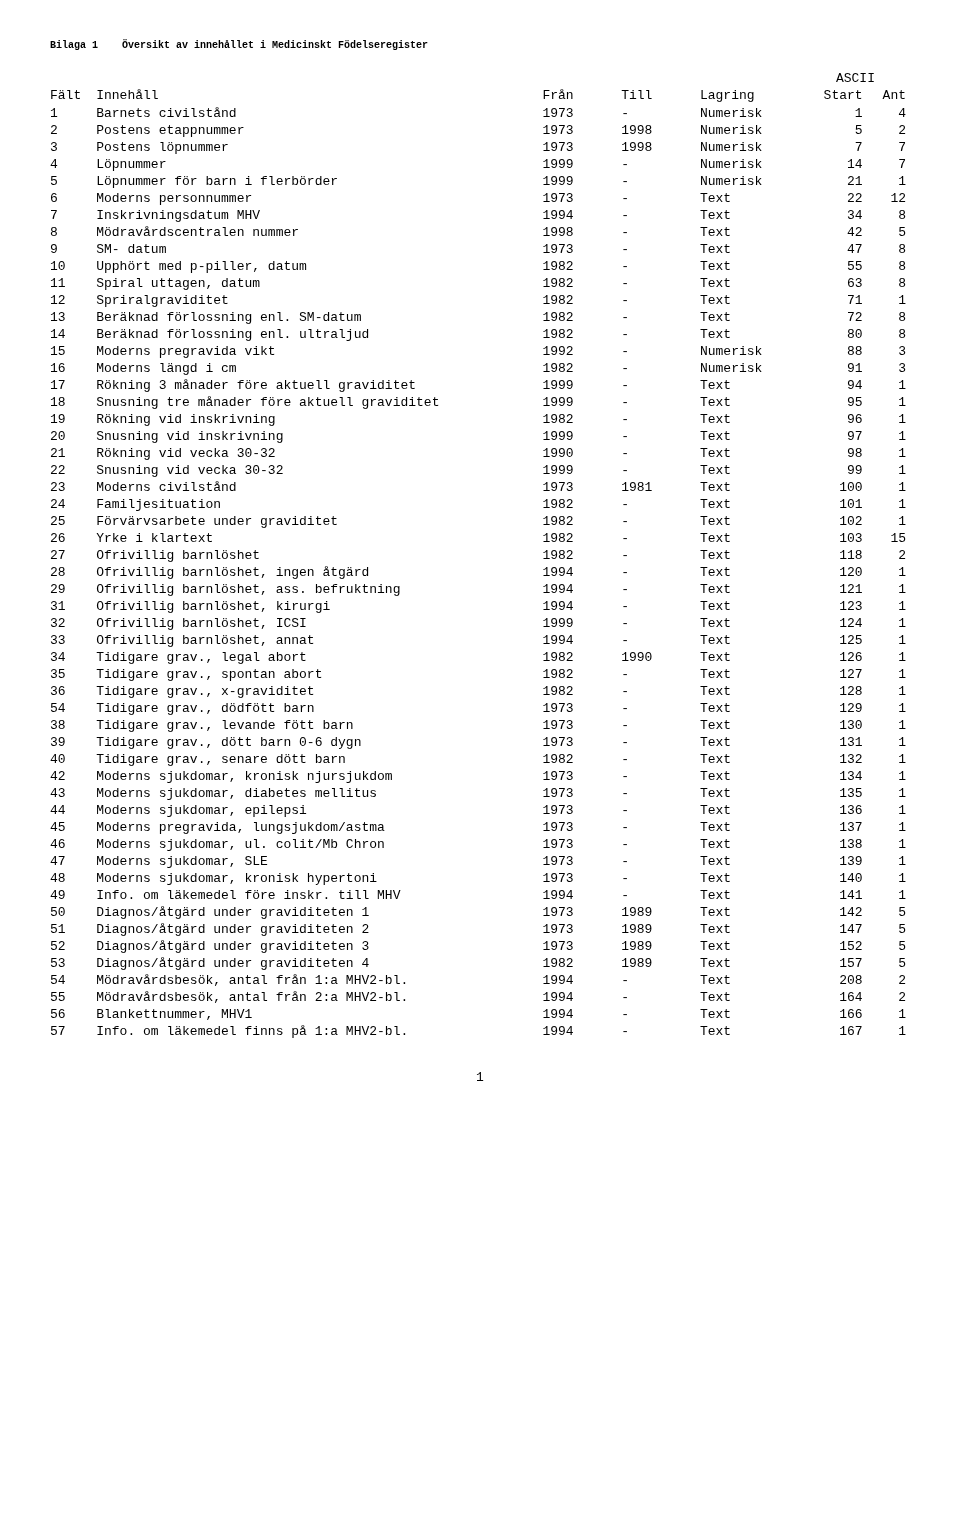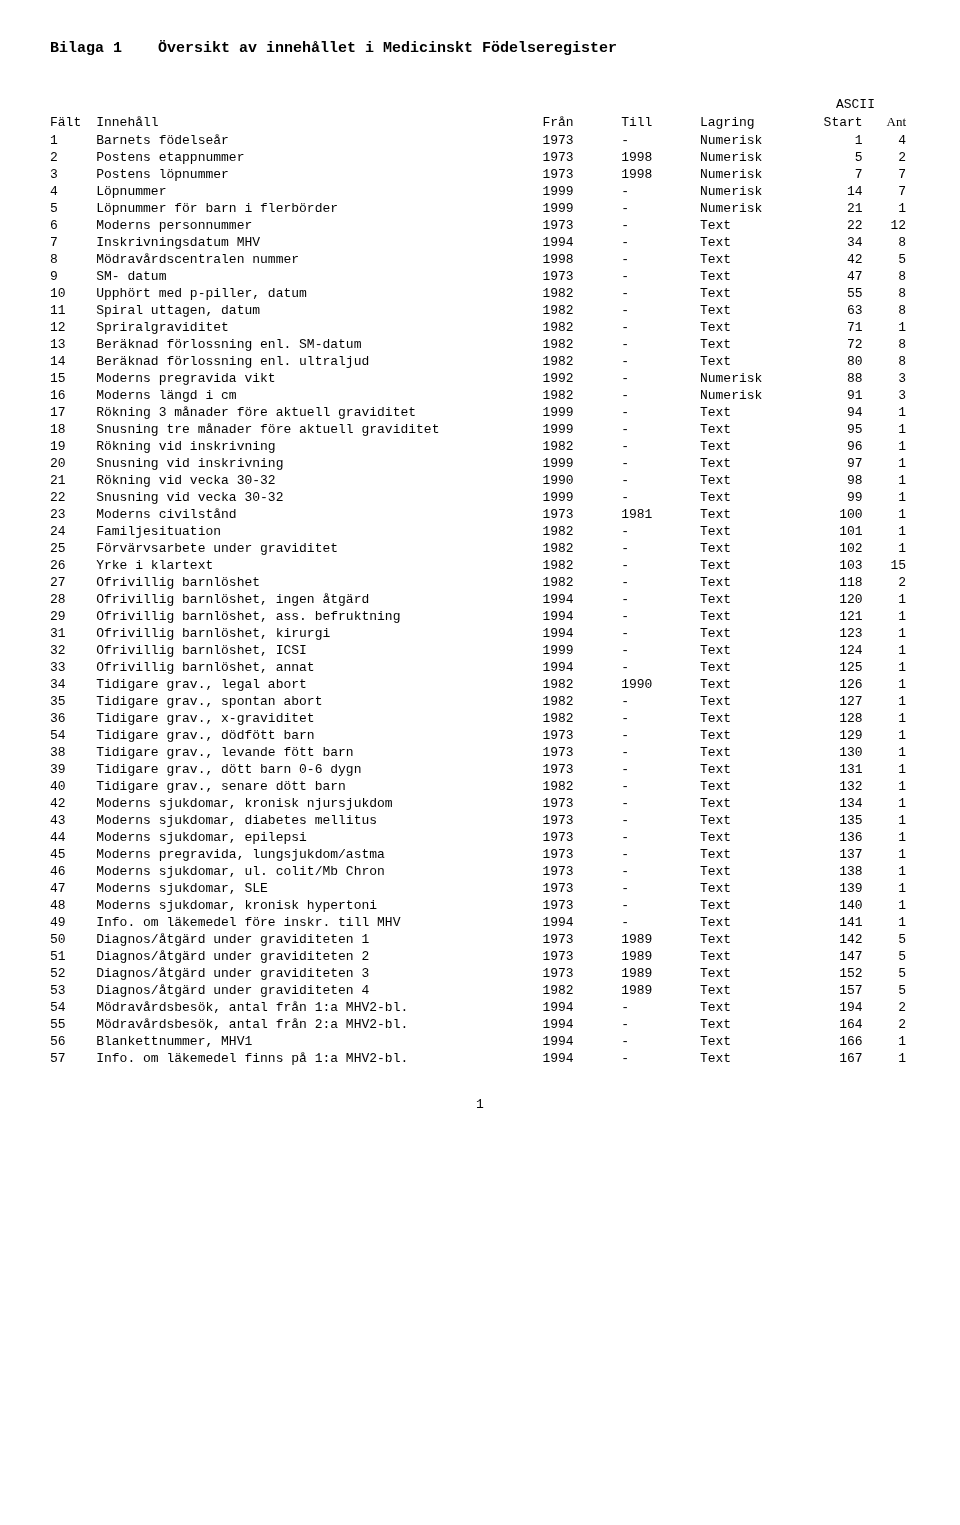--- a/index.html
+++ b/index.html
@@ -6,23 +6,23 @@
     body {
       font-family: 'Courier New', Courier, monospace;
       font-size: 13px;
       background: #fff;
       color: #000;
       padding: 40px 50px 60px 50px;
       width: 960px;
       min-height: 1525px;
     }
     .page-title {
-      font-size: 15px;
+      font-size: 10px;
       font-weight: bold;
-      margin-bottom: 40px;
+      margin-bottom: 20px;
     }
     .page-title .bilaga {
       font-weight: bold;
     }
     table {
       width: 100%;
       border-collapse: collapse;
     }
     thead tr th {
       text-align: left;
@@ -80,27 +80,27 @@
       <th class="col-falt" colspan="5"></th>
       <th class="header-ascii-label" colspan="2" style="text-align:center;">ASCII</th>
     </tr>
     <tr class="header-row">
       <th class="col-falt">Fält</th>
       <th class="col-innehall">Innehåll</th>
       <th class="col-fran">Från</th>
       <th class="col-till">Till</th>
       <th class="col-lagring">Lagring</th>
       <th class="col-start col-header-right" style="text-align:right; padding-right:8px;font-family:Liberation Mono, monospace;">Start</th>
-      <th class="col-ant col-header-right" style="text-align:right;font-family:Liberation Serif, serif;">Ant</th>
+      <th class="col-ant col-header-right" style="text-align:right;">Ant</th>
     </tr>
   </thead>
   <tbody id="table-body">
   <tr>
         <td class="td-falt">1</td>
-        <td class="td-innehall">Barnets födelseår</td>
+        <td class="td-innehall">Barnets civilstånd</td>
         <td class="td-fran">1973</td>
         <td class="td-till">-</td>
         <td class="td-lagring">Numerisk</td>
         <td class="td-start">1</td>
         <td class="td-ant">4</td>
       </tr>
       <tr>
         <td class="td-falt">2</td>
         <td class="td-innehall">Postens etappnummer</td>
         <td class="td-fran">1973</td>
@@ -549,21 +549,21 @@
         <td class="td-lagring">Text</td>
         <td class="td-start">157</td>
         <td class="td-ant">5</td>
       </tr>
       <tr>
         <td class="td-falt">54</td>
         <td class="td-innehall">Mödravårdsbesök, antal från 1:a MHV2-bl.</td>
         <td class="td-fran">1994</td>
         <td class="td-till">-</td>
         <td class="td-lagring">Text</td>
-        <td class="td-start">194</td>
+        <td class="td-start">208</td>
         <td class="td-ant">2</td>
       </tr>
       <tr>
         <td class="td-falt">55</td>
         <td class="td-innehall">Mödravårdsbesök, antal från 2:a MHV2-bl.</td>
         <td class="td-fran">1994</td>
         <td class="td-till">-</td>
         <td class="td-lagring">Text</td>
         <td class="td-start">164</td>
         <td class="td-ant">2</td>

